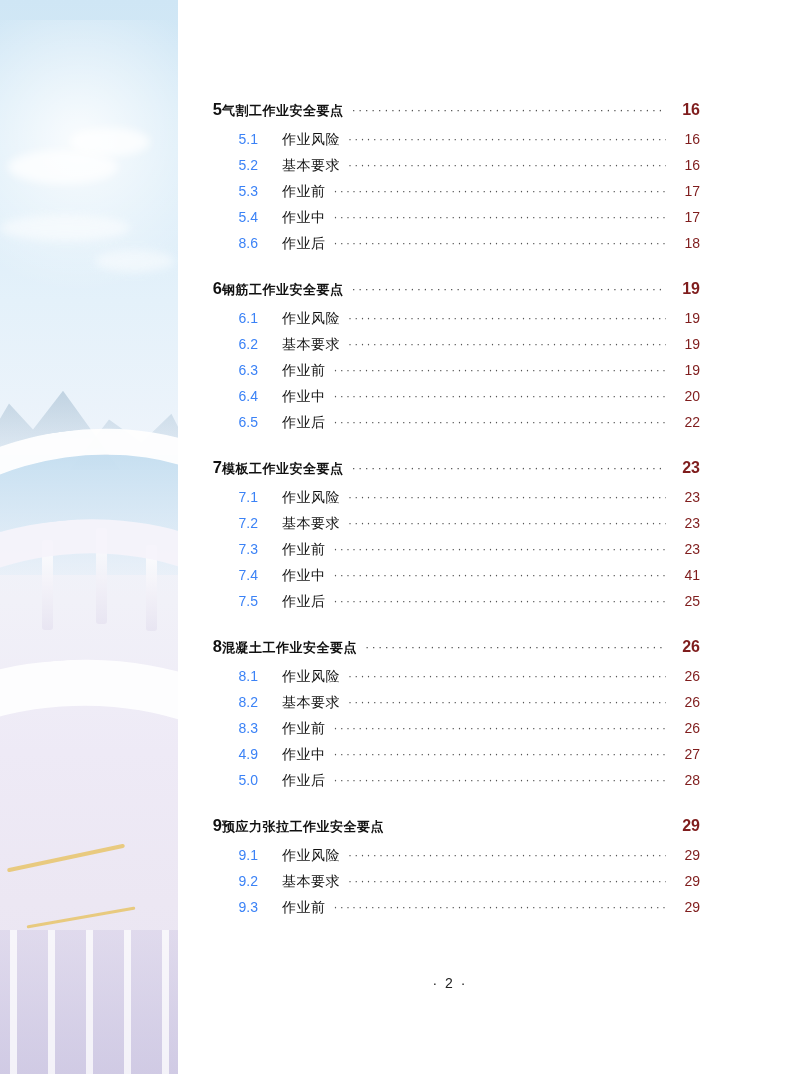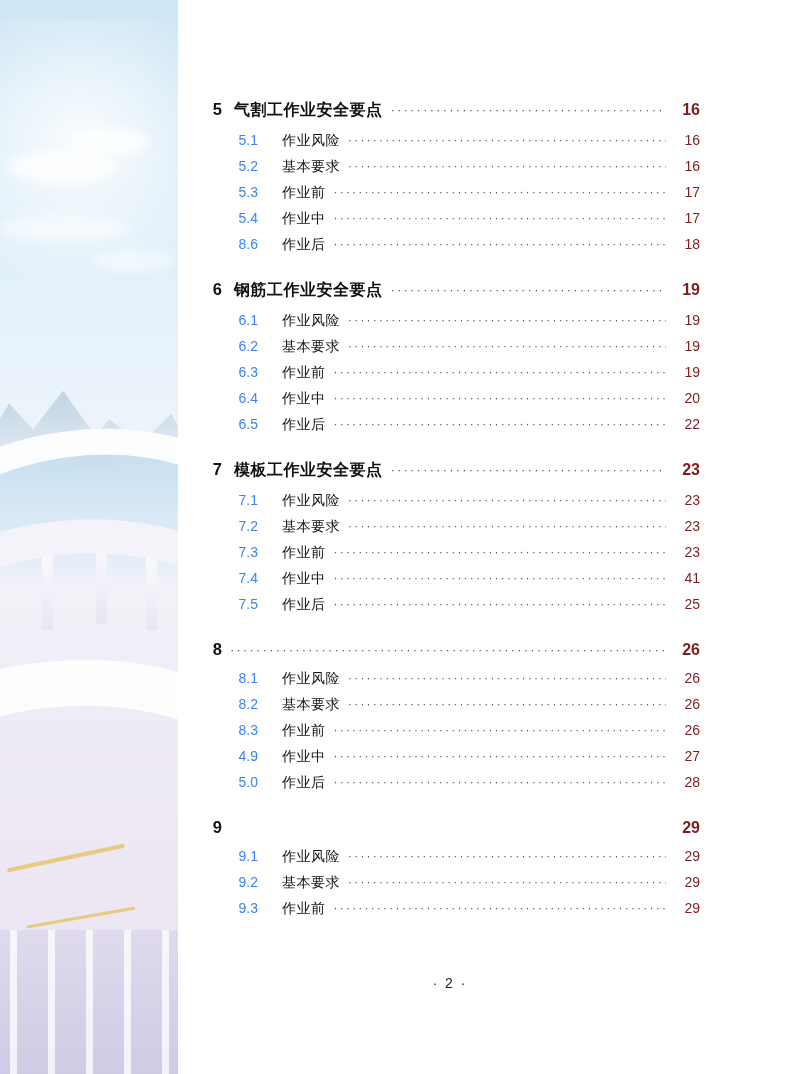--- a/index.html
+++ b/index.html
@@ -193,23 +193,23 @@
     width: 58px;
     font-size: 14px;
     color: #3b82f6;
   }
   .title {
     flex: 0 0 auto;
     white-space: nowrap;
     color: #111111;
   }
   .level1 .title {
-    font-size: 16px;
+    font-size: 13px;
     font-weight: bold;
-    margin-left: 12px;
+    margin-left: 0;
     letter-spacing: 0.5px;
   }
   .level2 .title {
     font-size: 14px;
     font-weight: normal;
     margin-left: 24px;
     letter-spacing: 0.5px;
   }
   .dots {
     flex: 1 1 auto;
@@ -391,20 +391,21 @@
         <span class="num">7.5</span>
         <span class="title">作业后</span>
         <span class="dots">·······································································································</span>
         <span class="pageno">25</span>
       </div>
     </div>
 
     <div class="group">
       <div class="entry level1">
         <span class="num">8</span>
+        <span class="title">混凝土工作业安全要点</span>
         <span class="dots">·······································································································</span>
         <span class="pageno">26</span>
       </div>
       <div class="entry level2">
         <span class="num">8.1</span>
         <span class="title">作业风险</span>
         <span class="dots">·······································································································</span>
         <span class="pageno">26</span>
       </div>
       <div class="entry level2">
@@ -429,20 +430,21 @@
         <span class="num">5.0</span>
         <span class="title">作业后</span>
         <span class="dots">·······································································································</span>
         <span class="pageno">28</span>
       </div>
     </div>
 
     <div class="group">
       <div class="entry level1">
         <span class="num">9</span>
+        <span class="title">预应力张拉工作业安全要点</span>
         <span class="dots hidden">·······································································································</span>
         <span class="pageno">29</span>
       </div>
       <div class="entry level2">
         <span class="num">9.1</span>
         <span class="title">作业风险</span>
         <span class="dots">·······································································································</span>
         <span class="pageno">29</span>
       </div>
       <div class="entry level2">

